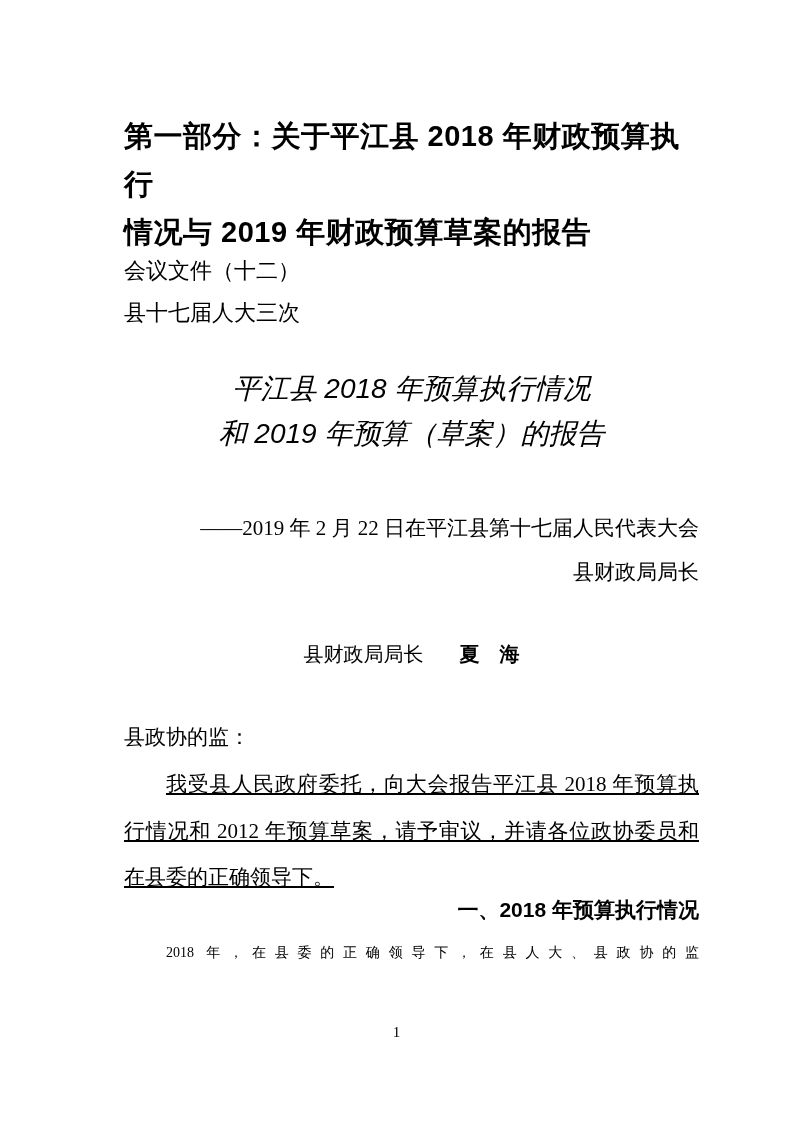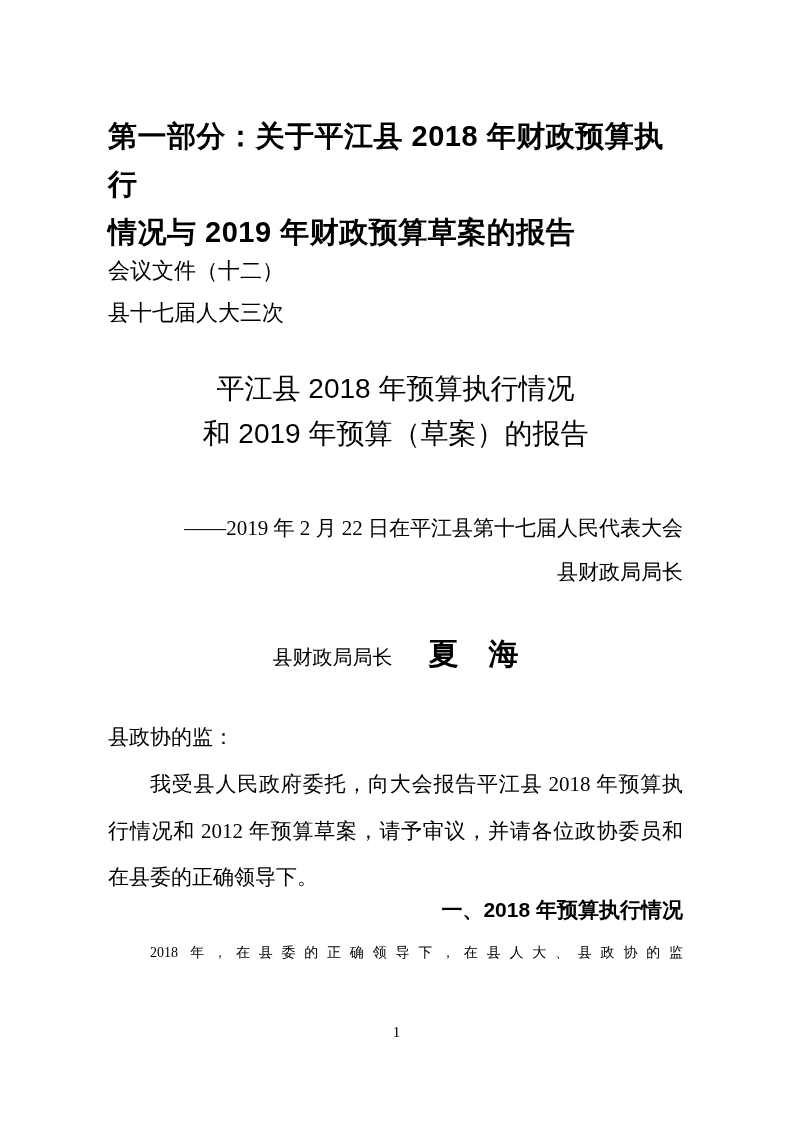--- a/index.html
+++ b/index.html
@@ -10,21 +10,21 @@
   .page {
     position: relative;
     width: 793px;
     height: 1122px;
     background: #ffffff;
     color: #000000;
     overflow: hidden;
   }
   .block {
     position: absolute;
-    left: 108px;
+    left: 124px;
     width: 575px;
   }
   .part-heading {
     top: 112px;
     font-family: "Liberation Sans", sans-serif;
     font-weight: bold;
     font-size: 29px;
     line-height: 48px;
     letter-spacing: 0.5px;
   }
@@ -35,50 +35,52 @@
     line-height: 42px;
     font-weight: normal;
   }
   .doc-title {
     top: 366px;
     font-family: "Liberation Sans", sans-serif;
     font-size: 28px;
     line-height: 45px;
     text-align: center;
     font-weight: normal;
+    font-style: italic;
   }
   .subtitle {
     top: 506px;
     font-family: "Liberation Serif", serif;
     font-size: 21px;
     line-height: 44px;
     text-align: right;
   }
   .speaker {
     top: 640px;
     font-family: "Liberation Serif", serif;
     font-size: 20px;
     line-height: 28px;
     text-align: center;
   }
   .speaker .name {
     font-weight: bold;
-    font-size: 30px;
+    font-size: 20px;
     margin-left: 36px;
   }
   .salutation {
     top: 722px;
     font-family: "Liberation Serif", serif;
     font-size: 21px;
     line-height: 30px;
   }
   .para1 {
     top: 761px;
     font-family: "Liberation Serif", serif;
     font-size: 21px;
+    text-decoration: underline;
   }
   .para1 .pline {
     line-height: 46.5px;
   }
   .jl {
     text-align: justify;
     text-align-last: justify;
   }
   .indent {
     text-indent: 42px;

